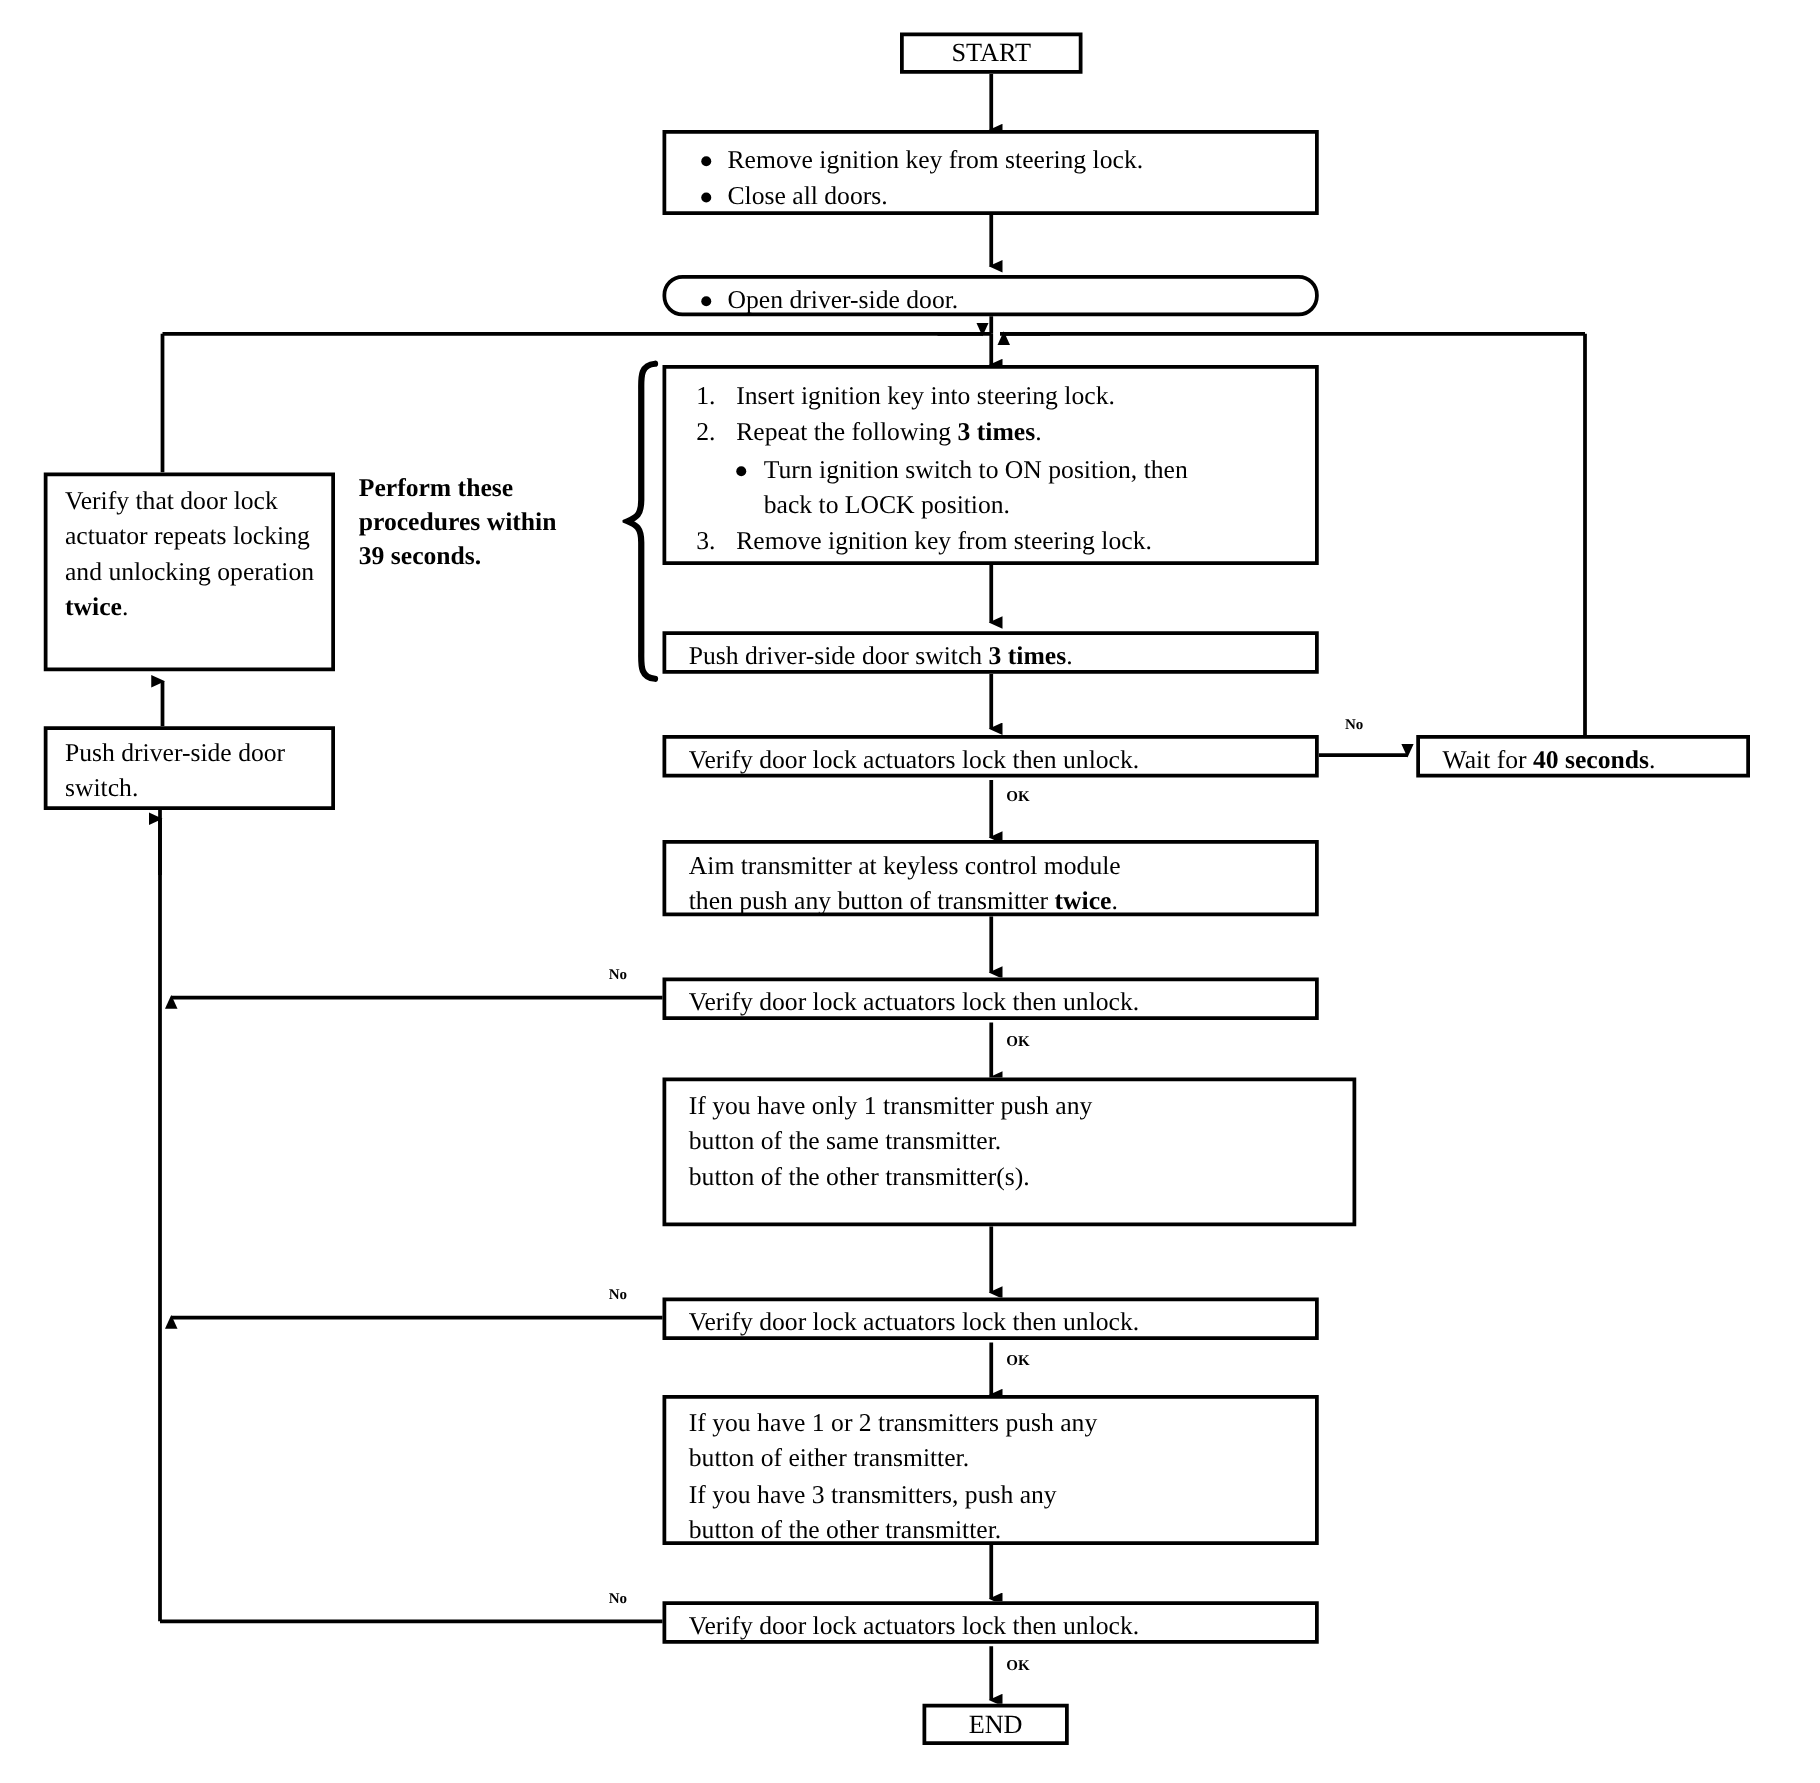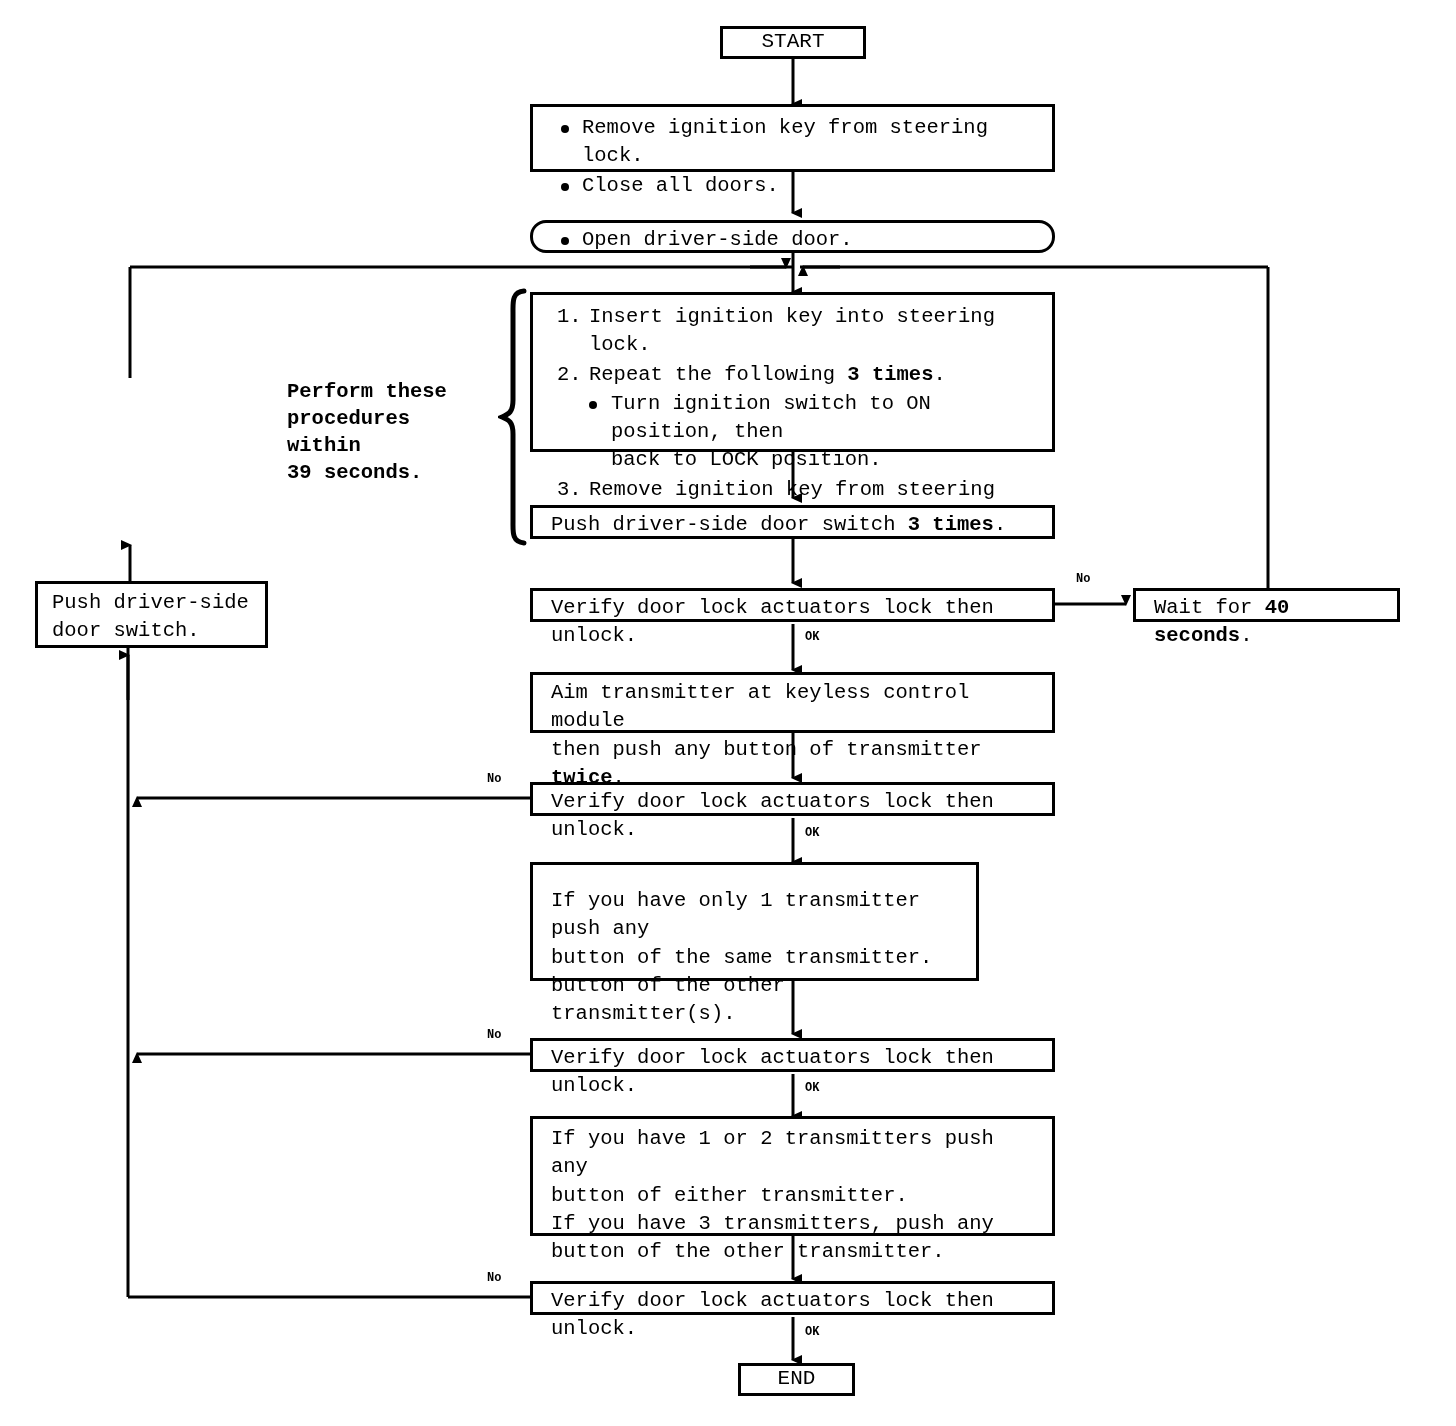--- a/index.html
+++ b/index.html
@@ -5,21 +5,21 @@
   html, body {
     margin: 0;
     padding: 0;
     background: #ffffff;
   }
   #canvas {
     position: relative;
     width: 1456px;
     height: 1426px;
     background: #ffffff;
-    font-family: Liberation Mono, monospace;
+    font-family: Liberation Serif, serif;
     color: #000000;
     overflow: hidden;
   }
   svg.wires {
     position: absolute;
     left: 0;
     top: 0;
     width: 1456px;
     height: 1426px;
     pointer-events: none;
@@ -238,21 +238,21 @@
 
   <div class="node pad" style="left:530px; top:672px; width:525px; height:61px; padding-top:4px;">
     <span class="txt">Aim transmitter at keyless control module</span>
     <span class="txt"><span>then push any button of transmitter </span><b>twice</b><span>.</span></span>
   </div>
 
   <div class="node pad" style="left:530px; top:782px; width:525px; height:34px; padding-top:3px;">
     <span>Verify door lock actuators lock then unlock.</span>
   </div>
 
-  <div class="node pad" style="left:530px; top:862px; width:449px; height:119px; padding-top:22px;">
+  <div class="node pad" style="left:530px; top:862px; width:555px; height:119px; padding-top:6px;">
     <span class="txt">If you have only  1  transmitter push any</span>
     <span class="txt">button of the same transmitter.</span>
     <span class="txt">button of the other transmitter(s).</span>
   </div>
 
   <div class="node pad" style="left:530px; top:1038px; width:525px; height:34px; padding-top:3px;">
     <span>Verify door lock actuators lock then unlock.</span>
   </div>
 
   <div class="node pad" style="left:530px; top:1116px; width:525px; height:120px; padding-top:6px;">
@@ -263,20 +263,23 @@
   </div>
 
   <div class="node pad" style="left:530px; top:1281px; width:525px; height:34px; padding-top:3px;">
     <span>Verify door lock actuators lock then unlock.</span>
   </div>
 
   <div class="node term" style="left:738px; top:1363px; width:117px; height:33px;">
     <span>END</span>
   </div>
 
+  <div class="node pad" style="left:35px; top:378px; width:233px; height:159px; padding:6px 8px 6px 14px;">
+    <span>Verify that door lock actuator repeats locking and unlocking operation </span><b>twice</b><span>.</span>
+  </div>
 
   <div class="node pad" style="left:35px; top:581px; width:233px; height:67px; padding:5px 8px 5px 14px;">
     <span>Push driver-side door switch.</span>
   </div>
 
   <div class="note" style="left:287px; top:378px; width:205px;">Perform these
 procedures within
 39 seconds.</div>
 
   <div class="edge-label" style="left:1076px; top:572px;">No</div>

